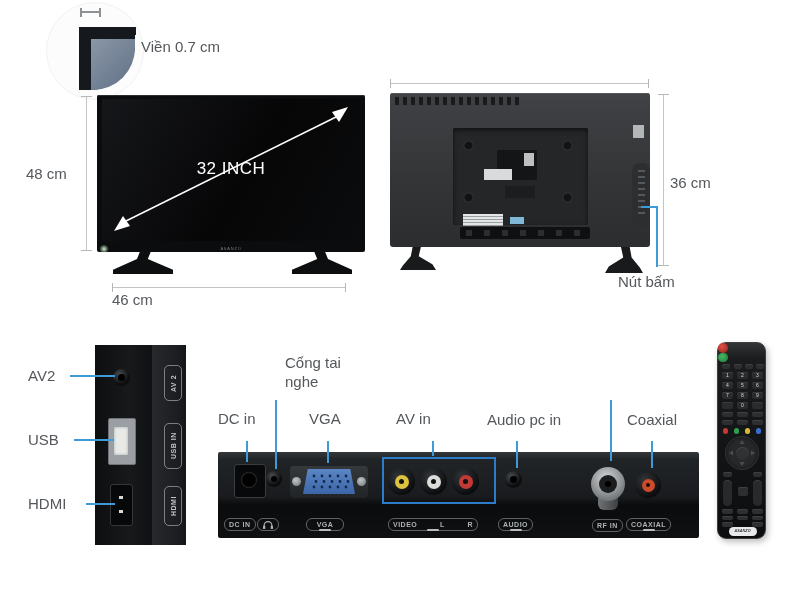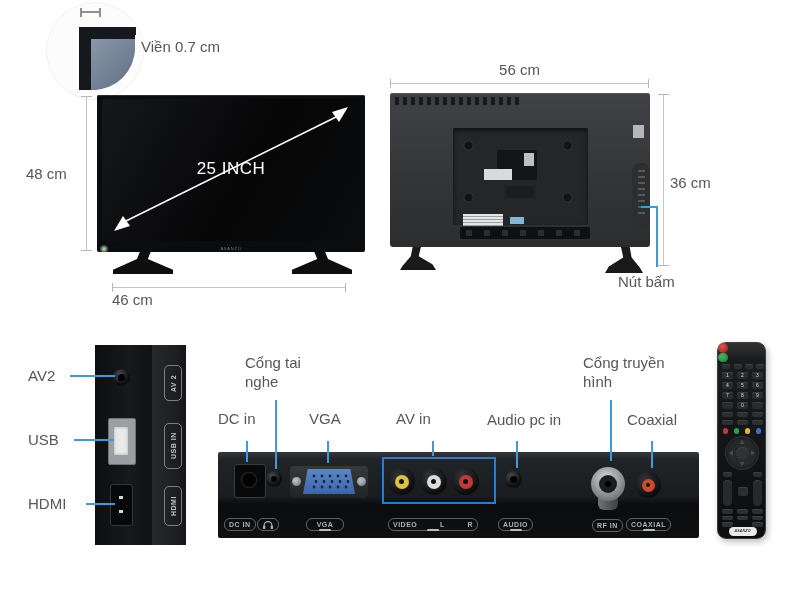--- a/index.html
+++ b/index.html
@@ -1,20 +1,20 @@
 <!DOCTYPE html>
 <html><head>
 <meta charset="utf-8">
 <style>
   html,body{margin:0;padding:0;background:#fff;}
   #canvas{position:relative;width:800px;height:600px;background:#ffffff;overflow:hidden;
           font-family:"Liberation Sans", sans-serif;}
   .abs{position:absolute;}
   .lbl{position:absolute;font-size:15px;color:#54575b;white-space:nowrap;line-height:1.25;}
-  .lbl.wrap{white-space:normal;}
+  .lbl.wrap{white-space:normal;margin-left:40px;}
   .mline{position:absolute;background:#c2c5c7;}
   .tick{position:absolute;background:#b4b8ba;}
   .blue{position:absolute;background:#3f9bd8;}
 
   
   #bz-circle{left:46px;top:2px;width:96px;height:96px;border-radius:50%;background:#fcfcfd;border:1px solid #f1f2f3;}
   #bz-corner{left:79px;top:27px;width:56px;height:63px;background:#15181c;border-radius:0 0 46px 0;}
   #bz-step{left:126px;top:27px;width:10px;height:8px;background:#15181c;}
   #bz-screen{left:91px;top:39px;width:44px;height:51px;border-radius:0 0 42px 0;
              background:linear-gradient(135deg,#8a97a8,#5f6f84);}
@@ -205,34 +205,33 @@
   <div class="tick" id="fv-vt2"></div>
   <div class="lbl" id="fv-hlab">48 cm</div>
 
   <div class="abs" id="fv-tv">
     <div id="fv-screen">
       <svg width="258" height="142" viewBox="0 0 258 142">
         <line x1="24" y1="122" x2="234" y2="18" stroke="#ffffff" stroke-width="1.6"></line>
         <polygon points="246,8 230,13 237,23" fill="#ffffff"></polygon>
         <polygon points="12,132 28,127 21,117" fill="#ffffff"></polygon>
       </svg>
-      <div id="fv-diag">25 INCH</div>
+      <div id="fv-diag">32 INCH</div>
     </div>
     <div id="fv-brand">ASANZO</div>
   </div>
   <div class="abs" id="fv-led"></div>
   <div class="foot" id="fv-footL"></div>
   <div class="foot" id="fv-footR"></div>
 
   <div class="mline" id="fv-hline"></div>
   <div class="tick" id="fv-ht1"></div>
   <div class="tick" id="fv-ht2"></div>
   <div class="lbl" id="fv-wlab">46 cm</div>
 
-  <div class="lbl" id="bv-wlab">56 cm</div>
   <div class="mline" id="bv-hline"></div>
   <div class="tick" id="bv-ht1"></div>
   <div class="tick" id="bv-ht2"></div>
 
   <div class="abs" id="bv-body">
     <div id="bv-inner"></div>
     <div id="bv-vents"></div>
     <div class="vesa" id="vesa1"></div>
     <div class="vesa" id="vesa2"></div>
     <div class="vesa" id="vesa3"></div>
@@ -336,21 +335,20 @@
   <div class="lbl" id="c-dc">DC in</div>
   <div class="blue cline" id="cl-dc"></div>
   <div class="lbl wrap" id="c-hp">Cổng tai nghe</div>
   <div class="blue cline" id="cl-hp"></div>
   <div class="lbl" id="c-vga">VGA</div>
   <div class="blue cline" id="cl-vga"></div>
   <div class="lbl" id="c-av">AV in</div>
   <div class="blue cline" id="cl-av"></div>
   <div class="lbl" id="c-au">Audio pc in</div>
   <div class="blue cline" id="cl-au"></div>
-  <div class="lbl wrap" id="c-tv">Cổng truyền hình</div>
   <div class="blue cline" id="cl-tv"></div>
   <div class="lbl" id="c-cx">Coaxial</div>
   <div class="blue cline" id="cl-cx"></div>
 
   <div class="abs" id="rc-body">
     <div id="rc-pwr"></div>
     <div id="rc-grn"></div>
     <div class="rbtn" style="left:4px;top:21px;width:8px;height:5px;"></div>
     <div class="rbtn" style="left:15.5px;top:21px;width:8px;height:5px;"></div>
     <div class="rbtn" style="left:27px;top:21px;width:8px;height:5px;"></div>

